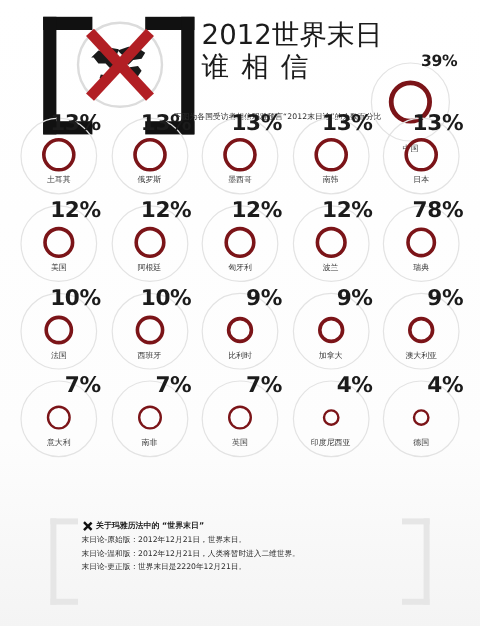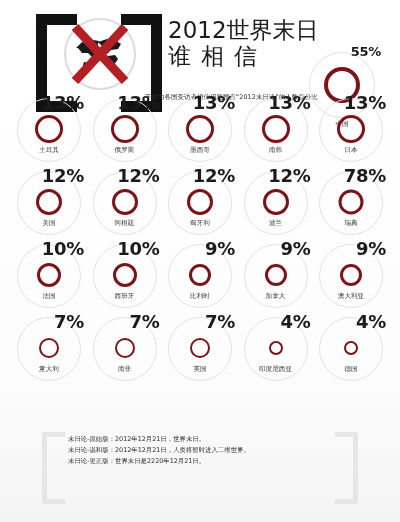--- a/index.html
+++ b/index.html
@@ -148,21 +148,21 @@
     <div class="title-block">
       <div class="title-line1">2012世界末日</div>
       <div class="title-line2">谁相信</div>
     </div>
 
     <div class="subtitle">下图为各国受访者相信玛雅预言“2012末日论”的人数百分比</div>
 
     <div class="china-cell cell">
       <div class="halo" style="border-color: rgb(227, 227, 227);"></div>
       <div class="ring" style="width: 36px; height: 36px; border-width: 4.5px; border-color: rgb(123, 20, 24);"></div>
-      <div class="pct">55%</div>
+      <div class="pct">39%</div>
       <div class="cname">中国</div>
     </div>
   </div>
 
   <div class="grid">
 
     <div class="row">
       <div class="cell">
         <div class="halo" style="border-color: rgb(227, 227, 227);"></div>
         <div class="ring" style="width: 28px; height: 28px; border-width: 3.6px; border-color: rgb(123, 20, 24);"></div>
@@ -293,19 +293,23 @@
         <div class="cname">德国</div>
       </div>
     </div>
 
   </div>
 
   <div class="footer">
     <div class="fbracket fbracket-l"></div>
     <div class="fbracket fbracket-r"></div>
     <div class="fcontent">
+      <div class="fhead">
+        <span class="xmark"></span>
+        <span class="fhead-text">关于玛雅历法中的 “世界末日”</span>
+      </div>
       <div class="fline">末日论-原始版：2012年12月21日，世界末日。</div>
       <div class="fline">末日论-温和版：2012年12月21日，人类将暂时进入二维世界。</div>
       <div class="fline">末日论-更正版：世界末日是2220年12月21日。</div>
     </div>
   </div>
 
 </div>
 
 </body></html>

